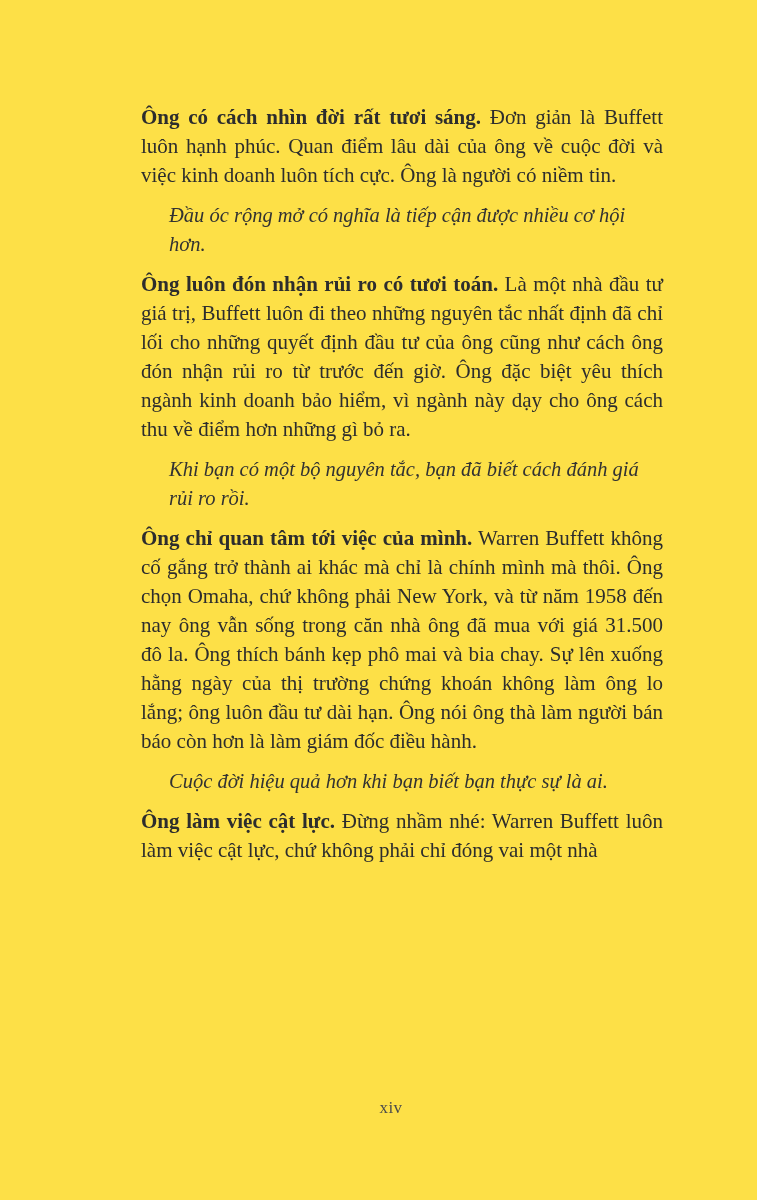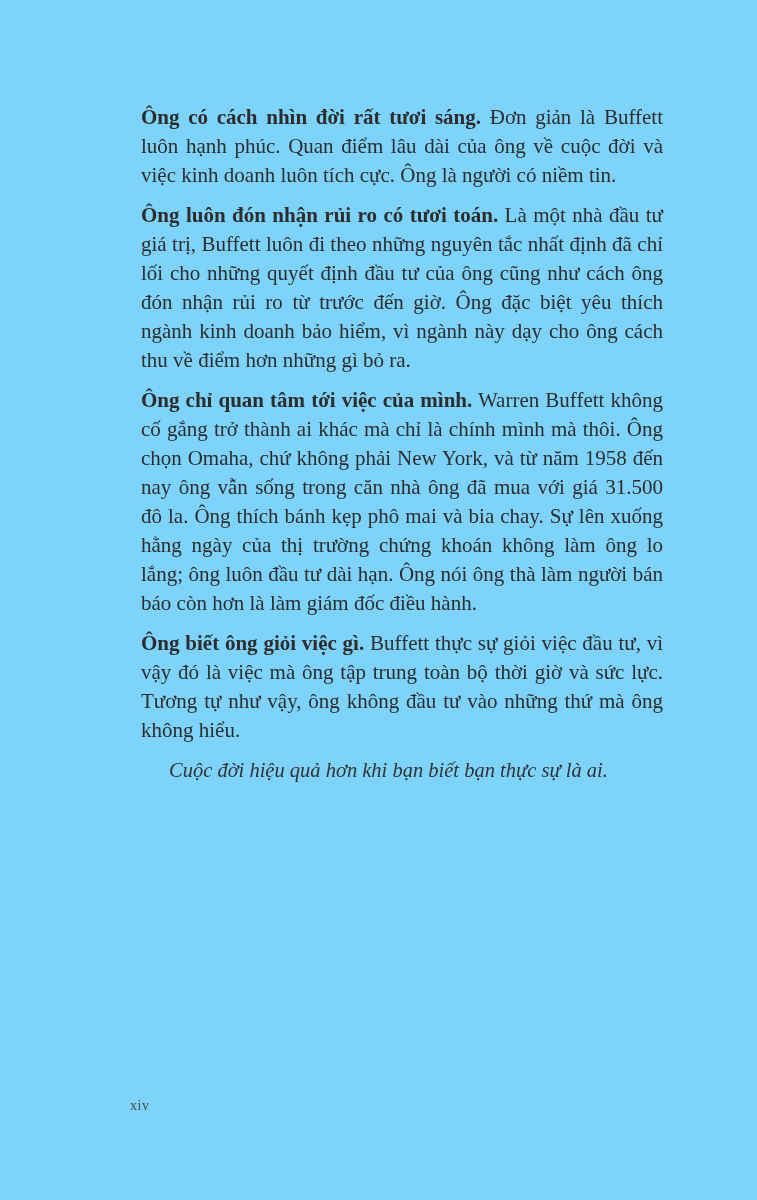--- a/index.html
+++ b/index.html
@@ -4,21 +4,21 @@
 <style>
   html, body {
     margin: 0;
     padding: 0;
     background: #ffffff;
   }
   .page {
     position: relative;
     width: 757px;
     height: 1200px;
-    background: #7dd3fc;
+    background: #fde047;
     overflow: hidden;
     font-family: "Liberation Serif", "DejaVu Serif", serif;
     color: #2d2d2d;
   }
   .content {
     position: absolute;
     left: 141px;
     top: 103px;
     width: 522px;
   }
@@ -38,42 +38,44 @@
     font-style: italic;
     margin: 0 0 11px 28px;
     text-align: left;
     color: #323232;
   }
   .page-number {
     position: absolute;
     top: 1098px;
     left: 130px;
     width: 522px;
-    text-align: left;
-    font-size: 14px;
+    text-align: center;
+    font-size: 17px;
     letter-spacing: 0.5px;
     color: #4c4c4c;
   }
 </style>
 </head>
 <body>
 
 <div class="page">
   <main class="content">
 
     <p class="para"><span class="lead">Ông có cách nhìn đời rất tươi sáng.</span> <span>Đơn giản là Buffett luôn hạnh phúc. Quan điểm lâu dài của ông về cuộc đời và việc kinh doanh luôn tích cực. Ông là người có niềm tin.</span></p>
 
+    <p class="quote">Đầu óc rộng mở có nghĩa là tiếp cận được nhiều cơ hội hơn.</p>
 
     <p class="para"><span class="lead">Ông luôn đón nhận rủi ro có tươi toán.</span> <span>Là một nhà đầu tư giá trị, Buffett luôn đi theo những nguyên tắc nhất định đã chỉ lối cho những quyết định đầu tư của ông cũng như cách ông đón nhận rủi ro từ trước đến giờ. Ông đặc biệt yêu thích ngành kinh doanh bảo hiểm, vì ngành này dạy cho ông cách thu về điểm hơn những gì bỏ ra.</span></p>
 
+    <p class="quote">Khi bạn có một bộ nguyên tắc, bạn đã biết cách đánh giá rủi ro rồi.</p>
 
     <p class="para"><span class="lead">Ông chỉ quan tâm tới việc của mình.</span> <span>Warren Buffett không cố gắng trở thành ai khác mà chỉ là chính mình mà thôi. Ông chọn Omaha, chứ không phải New York, và từ năm 1958 đến nay ông vẫn sống trong căn nhà ông đã mua với giá 31.500 đô la. Ông thích bánh kẹp phô mai và bia chay. Sự lên xuống hằng ngày của thị trường chứng khoán không làm ông lo lắng; ông luôn đầu tư dài hạn. Ông nói ông thà làm người bán báo còn hơn là làm giám đốc điều hành.</span></p>
 
 
-    <p class="para"><span class="lead">Ông biết ông giỏi việc gì.</span> <span>Buffett thực sự giỏi việc đầu tư, vì vậy đó là việc mà ông tập trung toàn bộ thời giờ và sức lực. Tương tự như vậy, ông không đầu tư vào những thứ mà ông không hiểu.</span></p>
 
     <p class="quote">Cuộc đời hiệu quả hơn khi bạn biết bạn thực sự là ai.</p>
 
+    <p class="para"><span class="lead">Ông làm việc cật lực.</span> <span>Đừng nhầm nhé: Warren Buffett luôn làm việc cật lực, chứ không phải chỉ đóng vai một nhà</span></p>
 
   </main>
 
   <footer class="page-number">xiv</footer>
 </div>
 
 </body></html>

